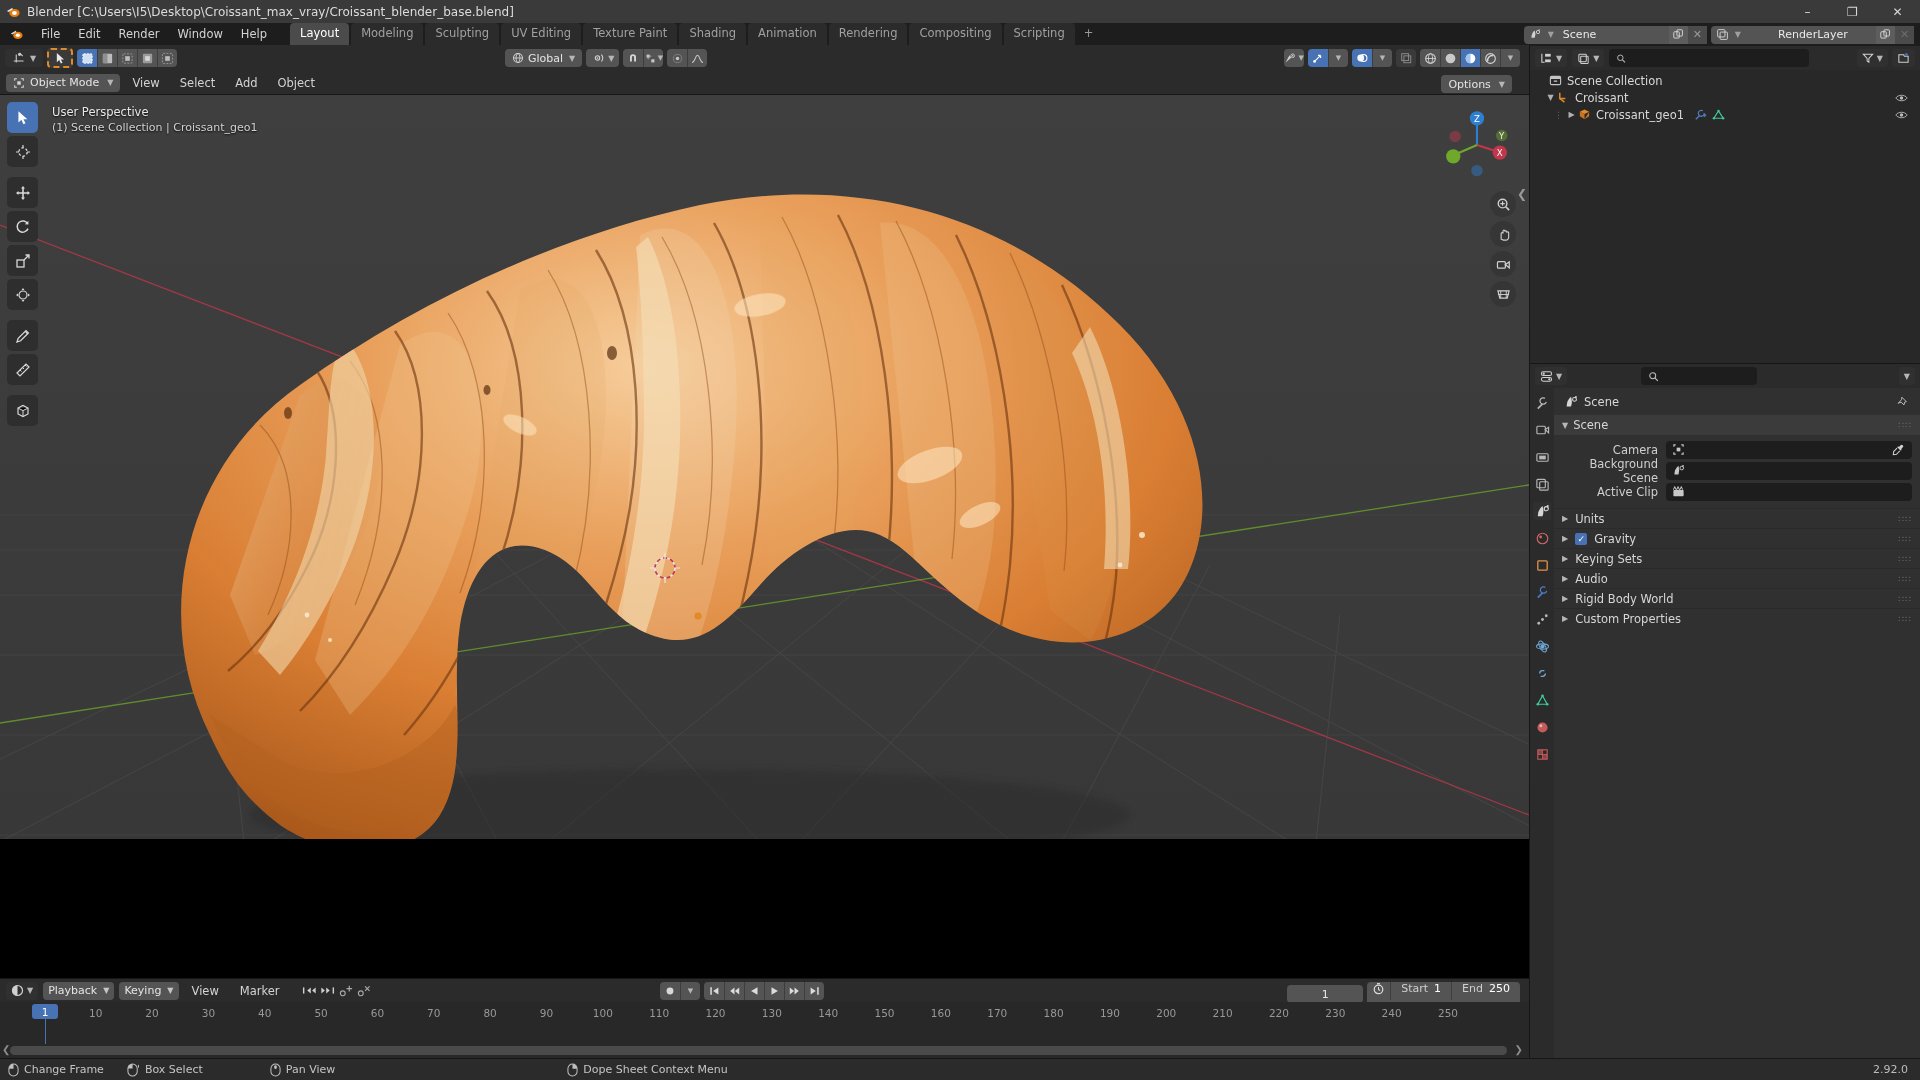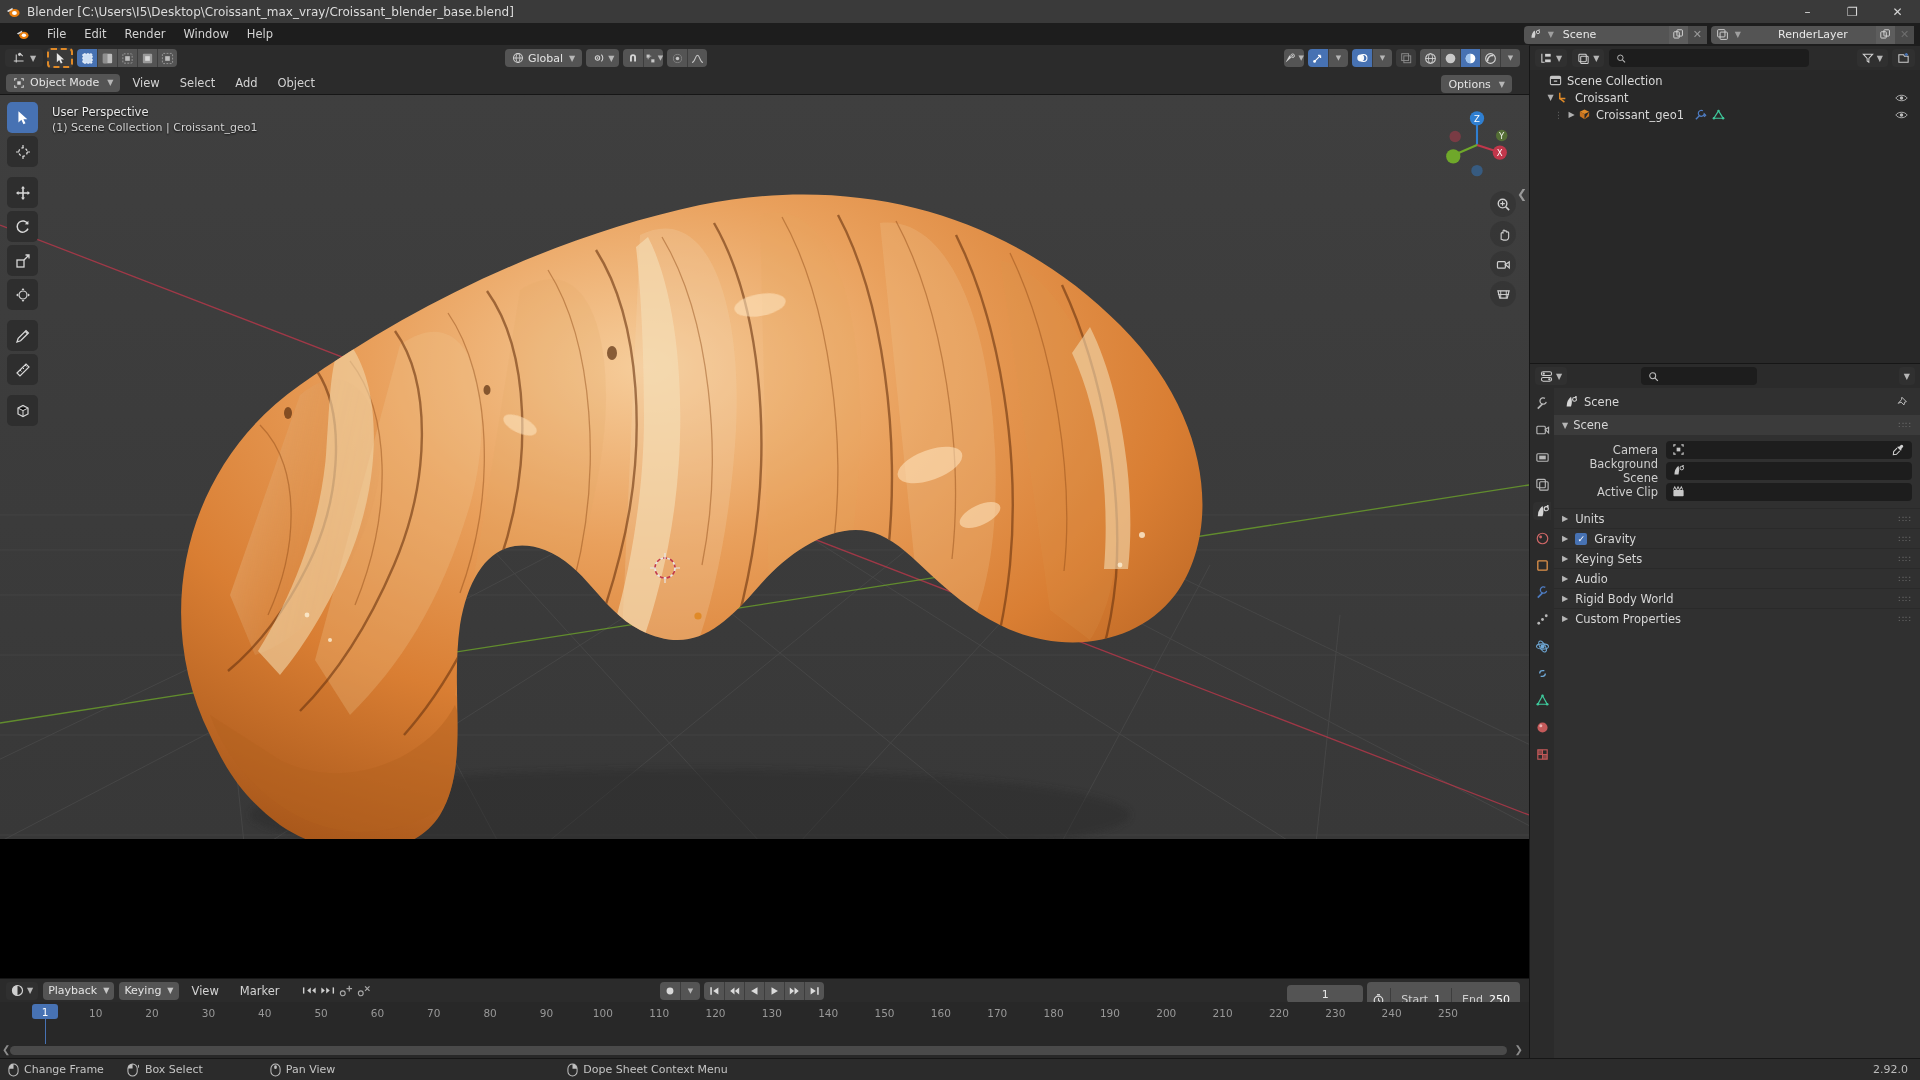--- a/index.html
+++ b/index.html
@@ -10,21 +10,21 @@
   
   .titlebar { height:23px; background:#3a3a3a; display:flex; align-items:center;
     padding-left:6px; font-size:12px; color:#dcdcdc; flex:0 0 23px; position:relative; }
   .blender-logo { width:15px; height:15px; margin-right:6px; flex:0 0 15px; }
   .win-btns { position:absolute; right:0; top:0; height:23px; display:flex; }
   .win-btn { width:45px; height:23px; display:flex; align-items:center; justify-content:center;
     font-size:12px; color:#d8d8d8; }
 
   
   .menubar { height:22px; background:#1d1d1d; display:flex; align-items:center; flex:0 0 22px;
-    padding-left:16px; font-size:11.5px; position:relative; }
+    padding-left:10px; font-size:11.5px; position:relative; }
   .menubar .logo { width:14px;height:14px;margin-right:8px; }
   .menu-item { padding:3px 9px; color:#d3d3d3; font-size:11.5px; border-radius:3px; }
   .tabs { display:flex; align-items:flex-end; margin-left:14px; height:22px; }
   .tab { padding:4px 10px 5px; font-size:11.5px; color:#a0a0a0; background:#2b2b2b;
     border-radius:4px 4px 0 0; margin-right:2px; line-height:13px; }
   .tab.active { background:#4b4b4b; color:#ffffff; }
   .tab.plus { background:transparent; color:#9a9a9a; padding:4px 7px 5px; }
 
   
   .body { flex:1 1 auto; display:flex; min-height:0; background:#1d1d1d; }
@@ -82,21 +82,21 @@
     border-radius:3px; display:flex; align-items:center; justify-content:center;
     font-size:10.5px; color:#fff; }
   .playline { position:absolute; top:17px; bottom:14px; width:1.5px; background:#4772b3; }
   .tl-scroll { position:absolute; left:10px; right:22px; bottom:3px; height:9px;
     background:#4a4a4a; border-radius:5px; }
   .tl-arrow { position:absolute; bottom:3px; font-size:10px; color:#8d8d8d; }
 
   .frame-group { position:absolute; right:9px; top:3px; display:flex; gap:4px; align-items:center; }
   .num-field { background:#545454; border-radius:4px; height:18px; min-width:62px;
     display:flex; align-items:center; justify-content:center; font-size:11px; color:#e8e8e8; }
-  .sp-field { background:#545454; border-radius:4px; height:24px; display:flex; align-items:flex-end; }
+  .sp-field { background:#545454; border-radius:4px; height:24px; display:flex; align-items:flex-start; }
   .sp-field .lbl { padding:0 6px 0 10px; font-size:11px; color:#cfcfcf; }
   .sp-field .val { padding:0 10px 0 0; font-size:11px; color:#fff; }
   .sp-sep { width:1px; background:#3d3d3d; height:18px; }
 
   
   .right-col { flex:1 1 auto; display:flex; flex-direction:column; min-width:0;
     border-left:1px solid #161616; }
 
   .topbar-right { height:23px; background:#1d1d1d; display:flex; align-items:center;
     gap:4px; padding:0 6px; flex:0 0 23px; }
@@ -181,20 +181,33 @@
         <ellipse cx="9" cy="9.5" rx="2.5" ry="2" fill="#ffffff"></ellipse>
         <path d="M1 7.5 L7 4 L7 6 L2.6 8.6 Z" fill="#d8d8d8"></path>
       </svg>
     </span>
     <div class="menu-item">File</div>
     <div class="menu-item">Edit</div>
     <div class="menu-item">Render</div>
     <div class="menu-item">Window</div>
     <div class="menu-item">Help</div>
 
+    <div class="tabs">
+      <div class="tab active">Layout</div>
+      <div class="tab">Modeling</div>
+      <div class="tab">Sculpting</div>
+      <div class="tab">UV Editing</div>
+      <div class="tab">Texture Paint</div>
+      <div class="tab">Shading</div>
+      <div class="tab">Animation</div>
+      <div class="tab">Rendering</div>
+      <div class="tab">Compositing</div>
+      <div class="tab">Scripting</div>
+      <div class="tab plus">+</div>
+    </div>
 
     <div class="topbar-right" style="position:absolute;right:0;top:0;">
       <div class="scene-field">
         <span class="ic">
           <svg width="13" height="13" viewBox="0 0 16 16">
               <path d="M3 12 Q3 6 7 3 Q9 7 7 12 Z" fill="#d0d0d0"></path>
               <circle cx="11" cy="5" r="2" fill="none" stroke="#d0d0d0" stroke-width="1.2"></circle>
               <circle cx="12.5" cy="2.5" r="1" fill="#d0d0d0"></circle>
             </svg>
         </span>

